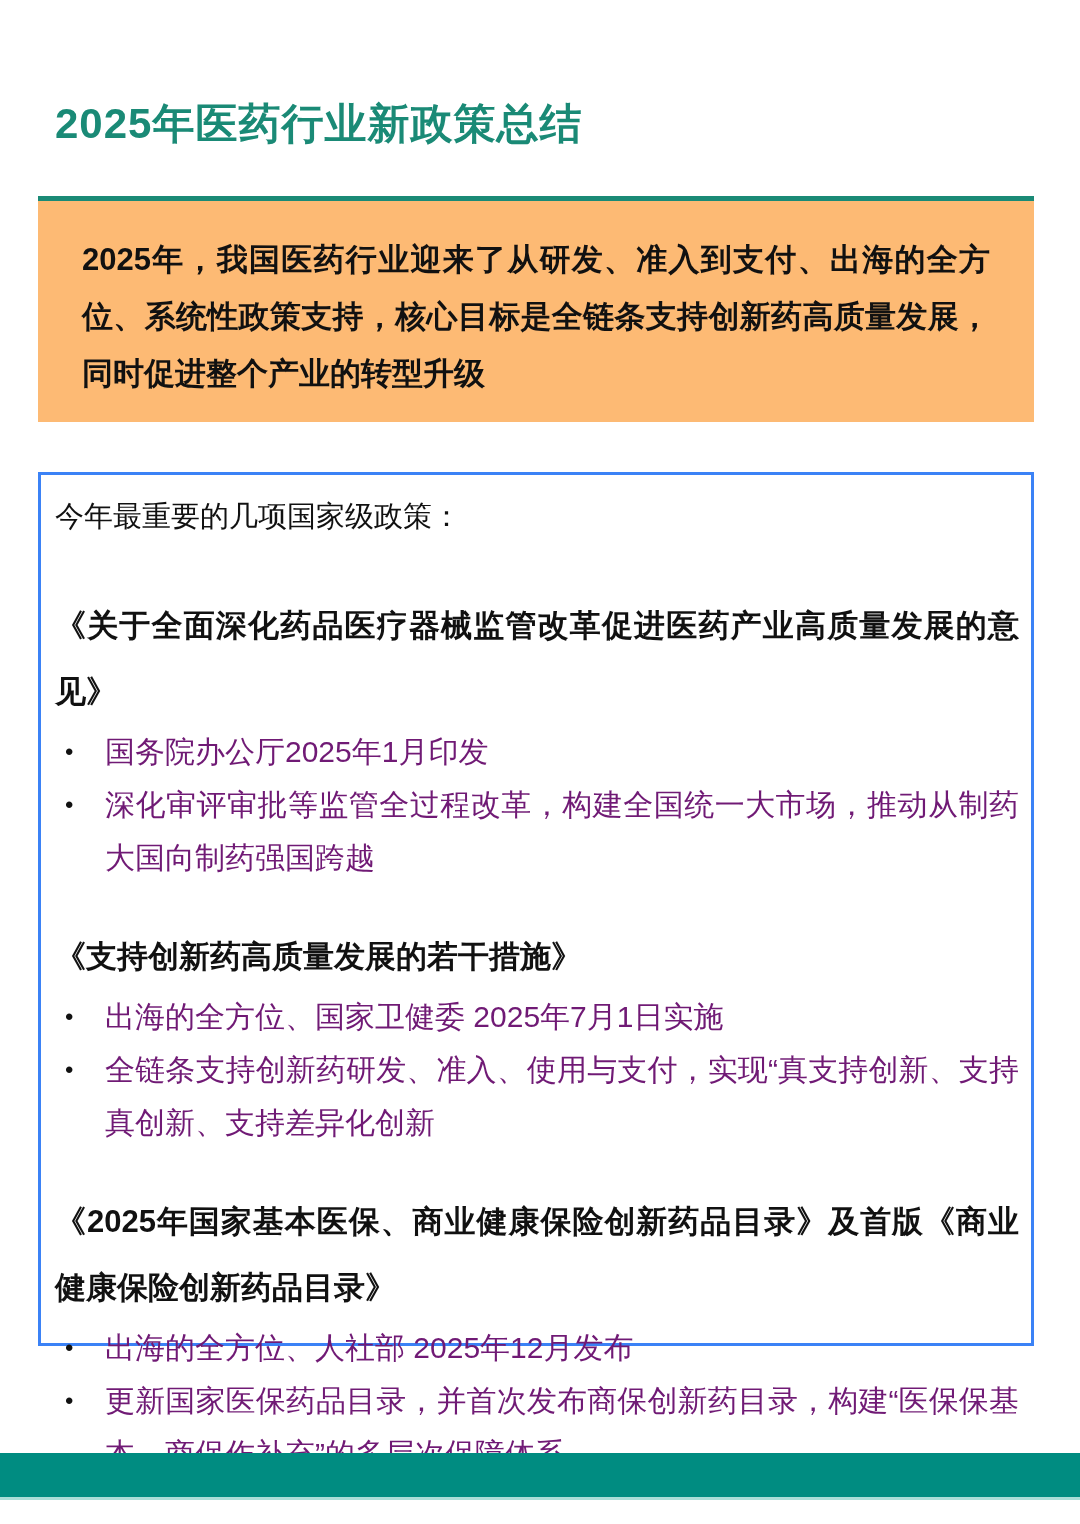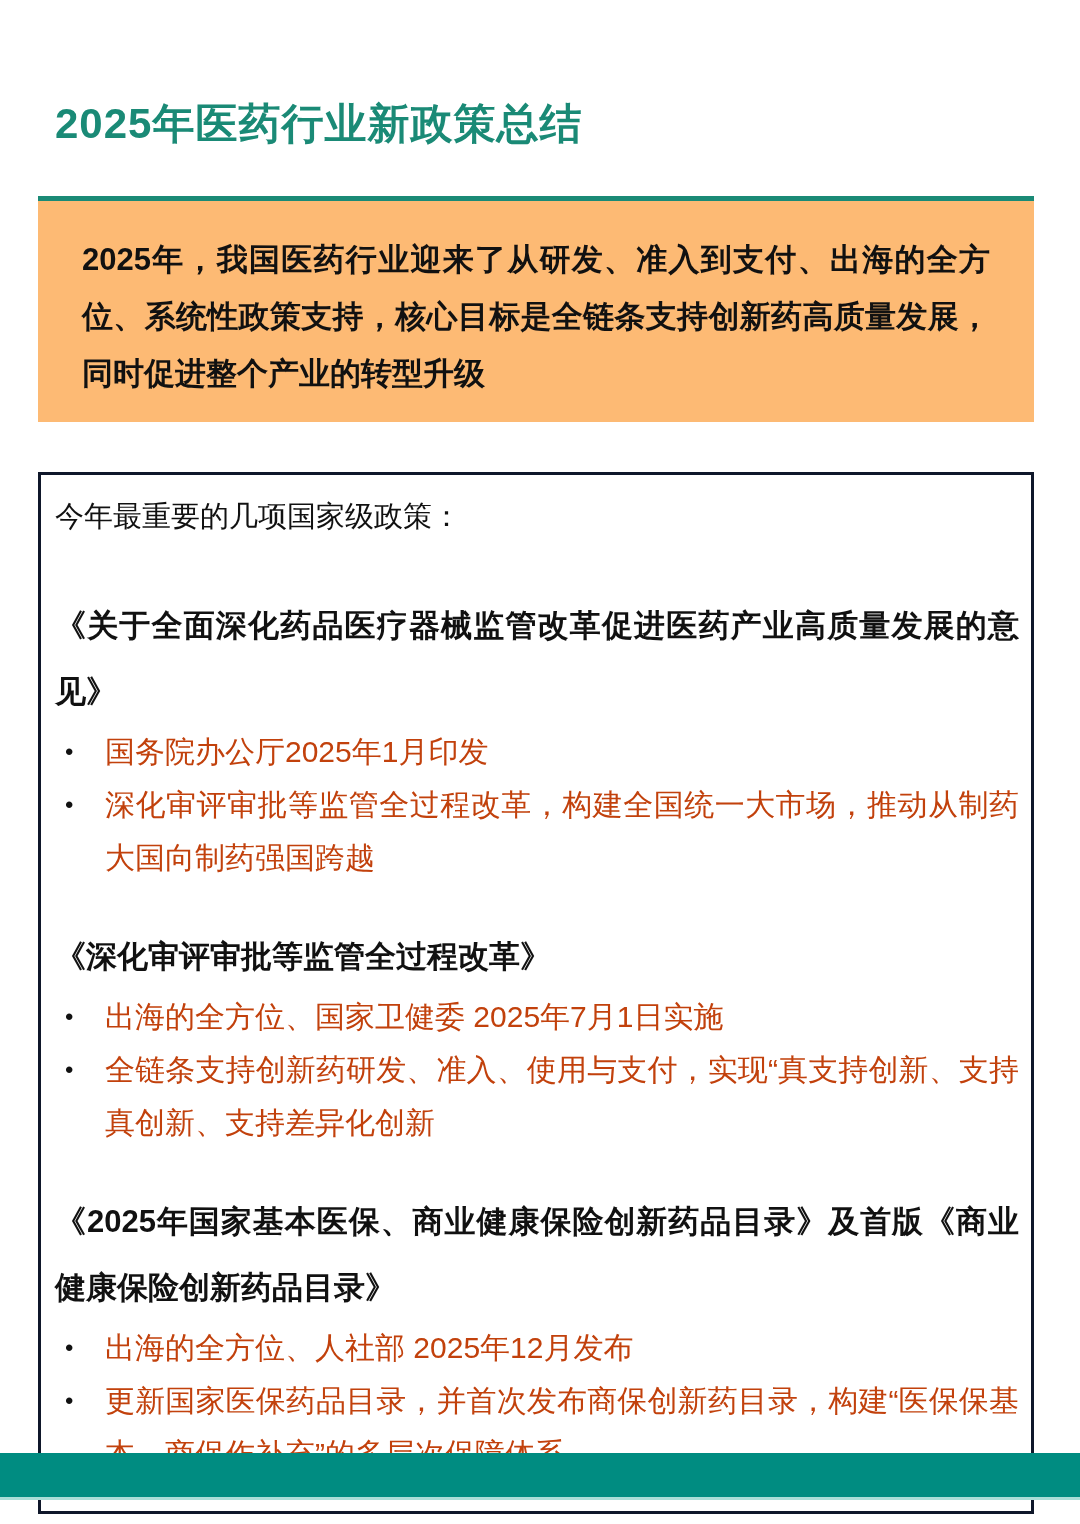--- a/index.html
+++ b/index.html
@@ -51,23 +51,23 @@
     font-weight: bold;
     line-height: 57px;
     text-align: justify;
     color: #111111;
   }
   .policy-box {
     position: absolute;
     left: 38px;
     top: 472px;
     width: 996px;
-    height: 1042px;
+    height: 874px;
     box-sizing: border-box;
-    border: 3px solid #0f172a;
+    border: 3px solid #3b82f6;
     background: #ffffff;
     padding: 25px 12px 0 14px;
   }
   .intro {
     margin: 0 0 60px 0;
     font-size: 29px;
     line-height: 33px;
     color: #111111;
   }
   .section + .section {
@@ -93,21 +93,21 @@
     font-size: 24px;
     line-height: 53px;
     color: #111111;
   }
   .btext {
     margin: 0;
     flex: 1;
     font-size: 30px;
     line-height: 53px;
     text-align: justify;
-    color: #c2410c;
+    color: #701a75;
   }
   .footer-bar {
     position: absolute;
     left: 0;
     top: 1453px;
     width: 1080px;
     height: 47px;
     box-sizing: border-box;
     background: #008c81;
     border-bottom: 3px solid #a9ded8;
@@ -136,21 +136,21 @@
         <span class="dot">•</span>
         <p class="btext">国务院办公厅2025年1月印发</p>
       </div>
       <div class="bullet">
         <span class="dot">•</span>
         <p class="btext">深化审评审批等监管全过程改革，构建全国统一大市场，推动从制药大国向制药强国跨越</p>
       </div>
     </div>
 
     <div class="section">
-      <h2 class="heading">《深化审评审批等监管全过程改革》</h2>
+      <h2 class="heading">《支持创新药高质量发展的若干措施》</h2>
       <div class="bullet">
         <span class="dot">•</span>
         <p class="btext">出海的全方位、国家卫健委 2025年7月1日实施</p>
       </div>
       <div class="bullet">
         <span class="dot">•</span>
         <p class="btext">全链条支持创新药研发、准入、使用与支付，实现“真支持创新、支持真创新、支持差异化创新</p>
       </div>
     </div>
 

